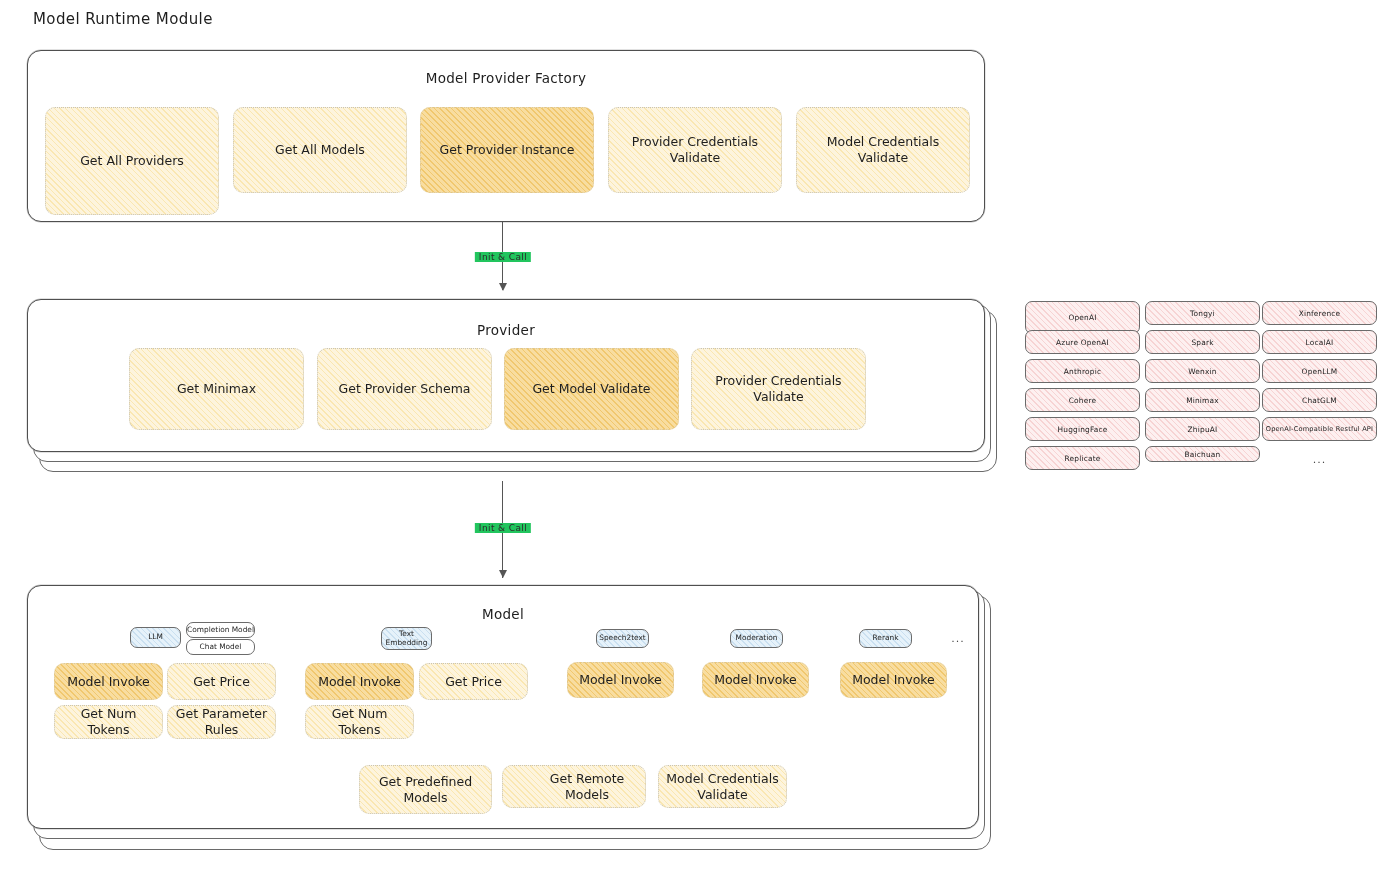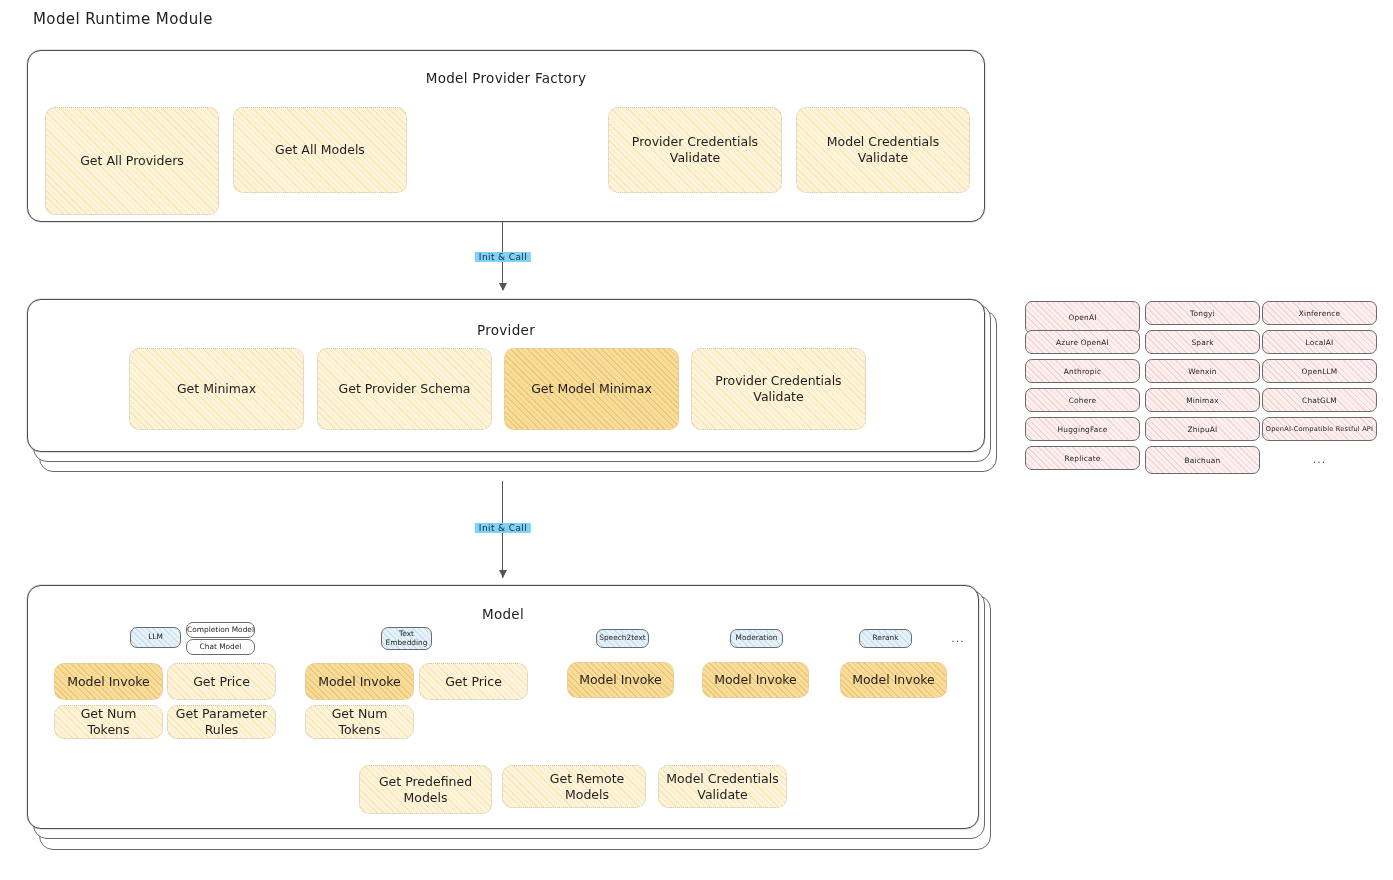--- a/index.html
+++ b/index.html
@@ -122,21 +122,21 @@
   .arrow-line{
     position:absolute;
     width:1.3px;
     background:#555;
   }
   .arrow-label{
     position:absolute;
     font-size:9px;
     color:#2b2b2b;
     letter-spacing:.4px;
-    background:#7dd3fc;
+    background:#22c55e;
     padding:0 4px;
     white-space:nowrap;
     transform:translateX(-50%);
   }
   .arrow-head{
     position:absolute;
     width:0;height:0;
     border-left:4.5px solid transparent;
     border-right:4.5px solid transparent;
     border-top:8px solid #555;
@@ -149,51 +149,52 @@
 <div id="canvas">
 
   <div class="abs page-title">Model Runtime Module</div>
 
   <div class="abs panel sketch" style="left:27px;top:50px;width:958px;height:172px;">
     <div class="panel-title" style="top:19px;">Model Provider Factory</div>
   </div>
 
   <div class="abs cap" style="left:45px;top:107px;width:174px;height:108px;">Get All Providers</div>
   <div class="abs cap" style="left:233px;top:107px;width:174px;height:86px;">Get All Models</div>
+  <div class="abs cap hi" style="left:420px;top:107px;width:174px;height:86px;">Get Provider Instance</div>
   <div class="abs cap" style="left:608px;top:107px;width:174px;height:86px;">Provider Credentials Validate</div>
   <div class="abs cap" style="left:796px;top:107px;width:174px;height:86px;">Model Credentials Validate</div>
 
   <div class="arrow-line" style="left:502px;top:222px;height:68px;"></div>
   <div class="arrow-head" style="left:502.6px;top:283px;"></div>
   <div class="arrow-label" style="left:503px;top:252px;">Init &amp; Call</div>
 
   <div class="abs layer" style="left:39px;top:310px;width:958px;height:162px;"></div>
   <div class="abs layer" style="left:33px;top:304px;width:958px;height:158px;"></div>
   <div class="abs panel sketch" style="left:27px;top:299px;width:958px;height:153px;">
     <div class="panel-title" style="top:22px;">Provider</div>
   </div>
 
   <div class="abs cap" style="left:129px;top:348px;width:175px;height:82px;">Get Minimax</div>
   <div class="abs cap" style="left:317px;top:348px;width:175px;height:82px;">Get Provider Schema</div>
-  <div class="abs cap hi" style="left:504px;top:348px;width:175px;height:82px;">Get Model Minimax</div>
+  <div class="abs cap hi" style="left:504px;top:348px;width:175px;height:82px;">Get Model Validate</div>
   <div class="abs cap" style="left:691px;top:348px;width:175px;height:82px;">Provider Credentials Validate</div>
 
   <div class="abs pill" style="left:1025px;top:301px;width:115px;height:33px;">OpenAI</div>
   <div class="abs pill" style="left:1025px;top:330px;width:115px;height:24px;">Azure OpenAI</div>
   <div class="abs pill" style="left:1025px;top:359px;width:115px;height:24px;">Anthropic</div>
   <div class="abs pill" style="left:1025px;top:388px;width:115px;height:24px;">Cohere</div>
   <div class="abs pill" style="left:1025px;top:417px;width:115px;height:24px;">HuggingFace</div>
   <div class="abs pill" style="left:1025px;top:446px;width:115px;height:24px;">Replicate</div>
 
   <div class="abs pill" style="left:1145px;top:301px;width:115px;height:24px;">Tongyi</div>
   <div class="abs pill" style="left:1145px;top:330px;width:115px;height:24px;">Spark</div>
   <div class="abs pill" style="left:1145px;top:359px;width:115px;height:24px;">Wenxin</div>
   <div class="abs pill" style="left:1145px;top:388px;width:115px;height:24px;">Minimax</div>
   <div class="abs pill" style="left:1145px;top:417px;width:115px;height:24px;">ZhipuAI</div>
-  <div class="abs pill" style="left:1145px;top:446px;width:115px;height:28px;">Baichuan</div>
+  <div class="abs pill" style="left:1145px;top:446px;width:115px;height:16px;">Baichuan</div>
 
   <div class="abs pill" style="left:1262px;top:301px;width:115px;height:24px;">Xinference</div>
   <div class="abs pill" style="left:1262px;top:330px;width:115px;height:24px;">LocalAI</div>
   <div class="abs pill" style="left:1262px;top:359px;width:115px;height:24px;">OpenLLM</div>
   <div class="abs pill" style="left:1262px;top:388px;width:115px;height:24px;">ChatGLM</div>
   <div class="abs pill" style="left:1262px;top:417px;width:115px;height:24px;font-size:6.6px;">OpenAI-Compatible Restful API</div>
   <div class="abs ellipsis" style="left:1262px;top:452px;width:115px;height:14px;">...</div>
 
   <div class="arrow-line" style="left:502px;top:481px;height:97px;"></div>
   <div class="arrow-head" style="left:502.6px;top:570px;"></div>

